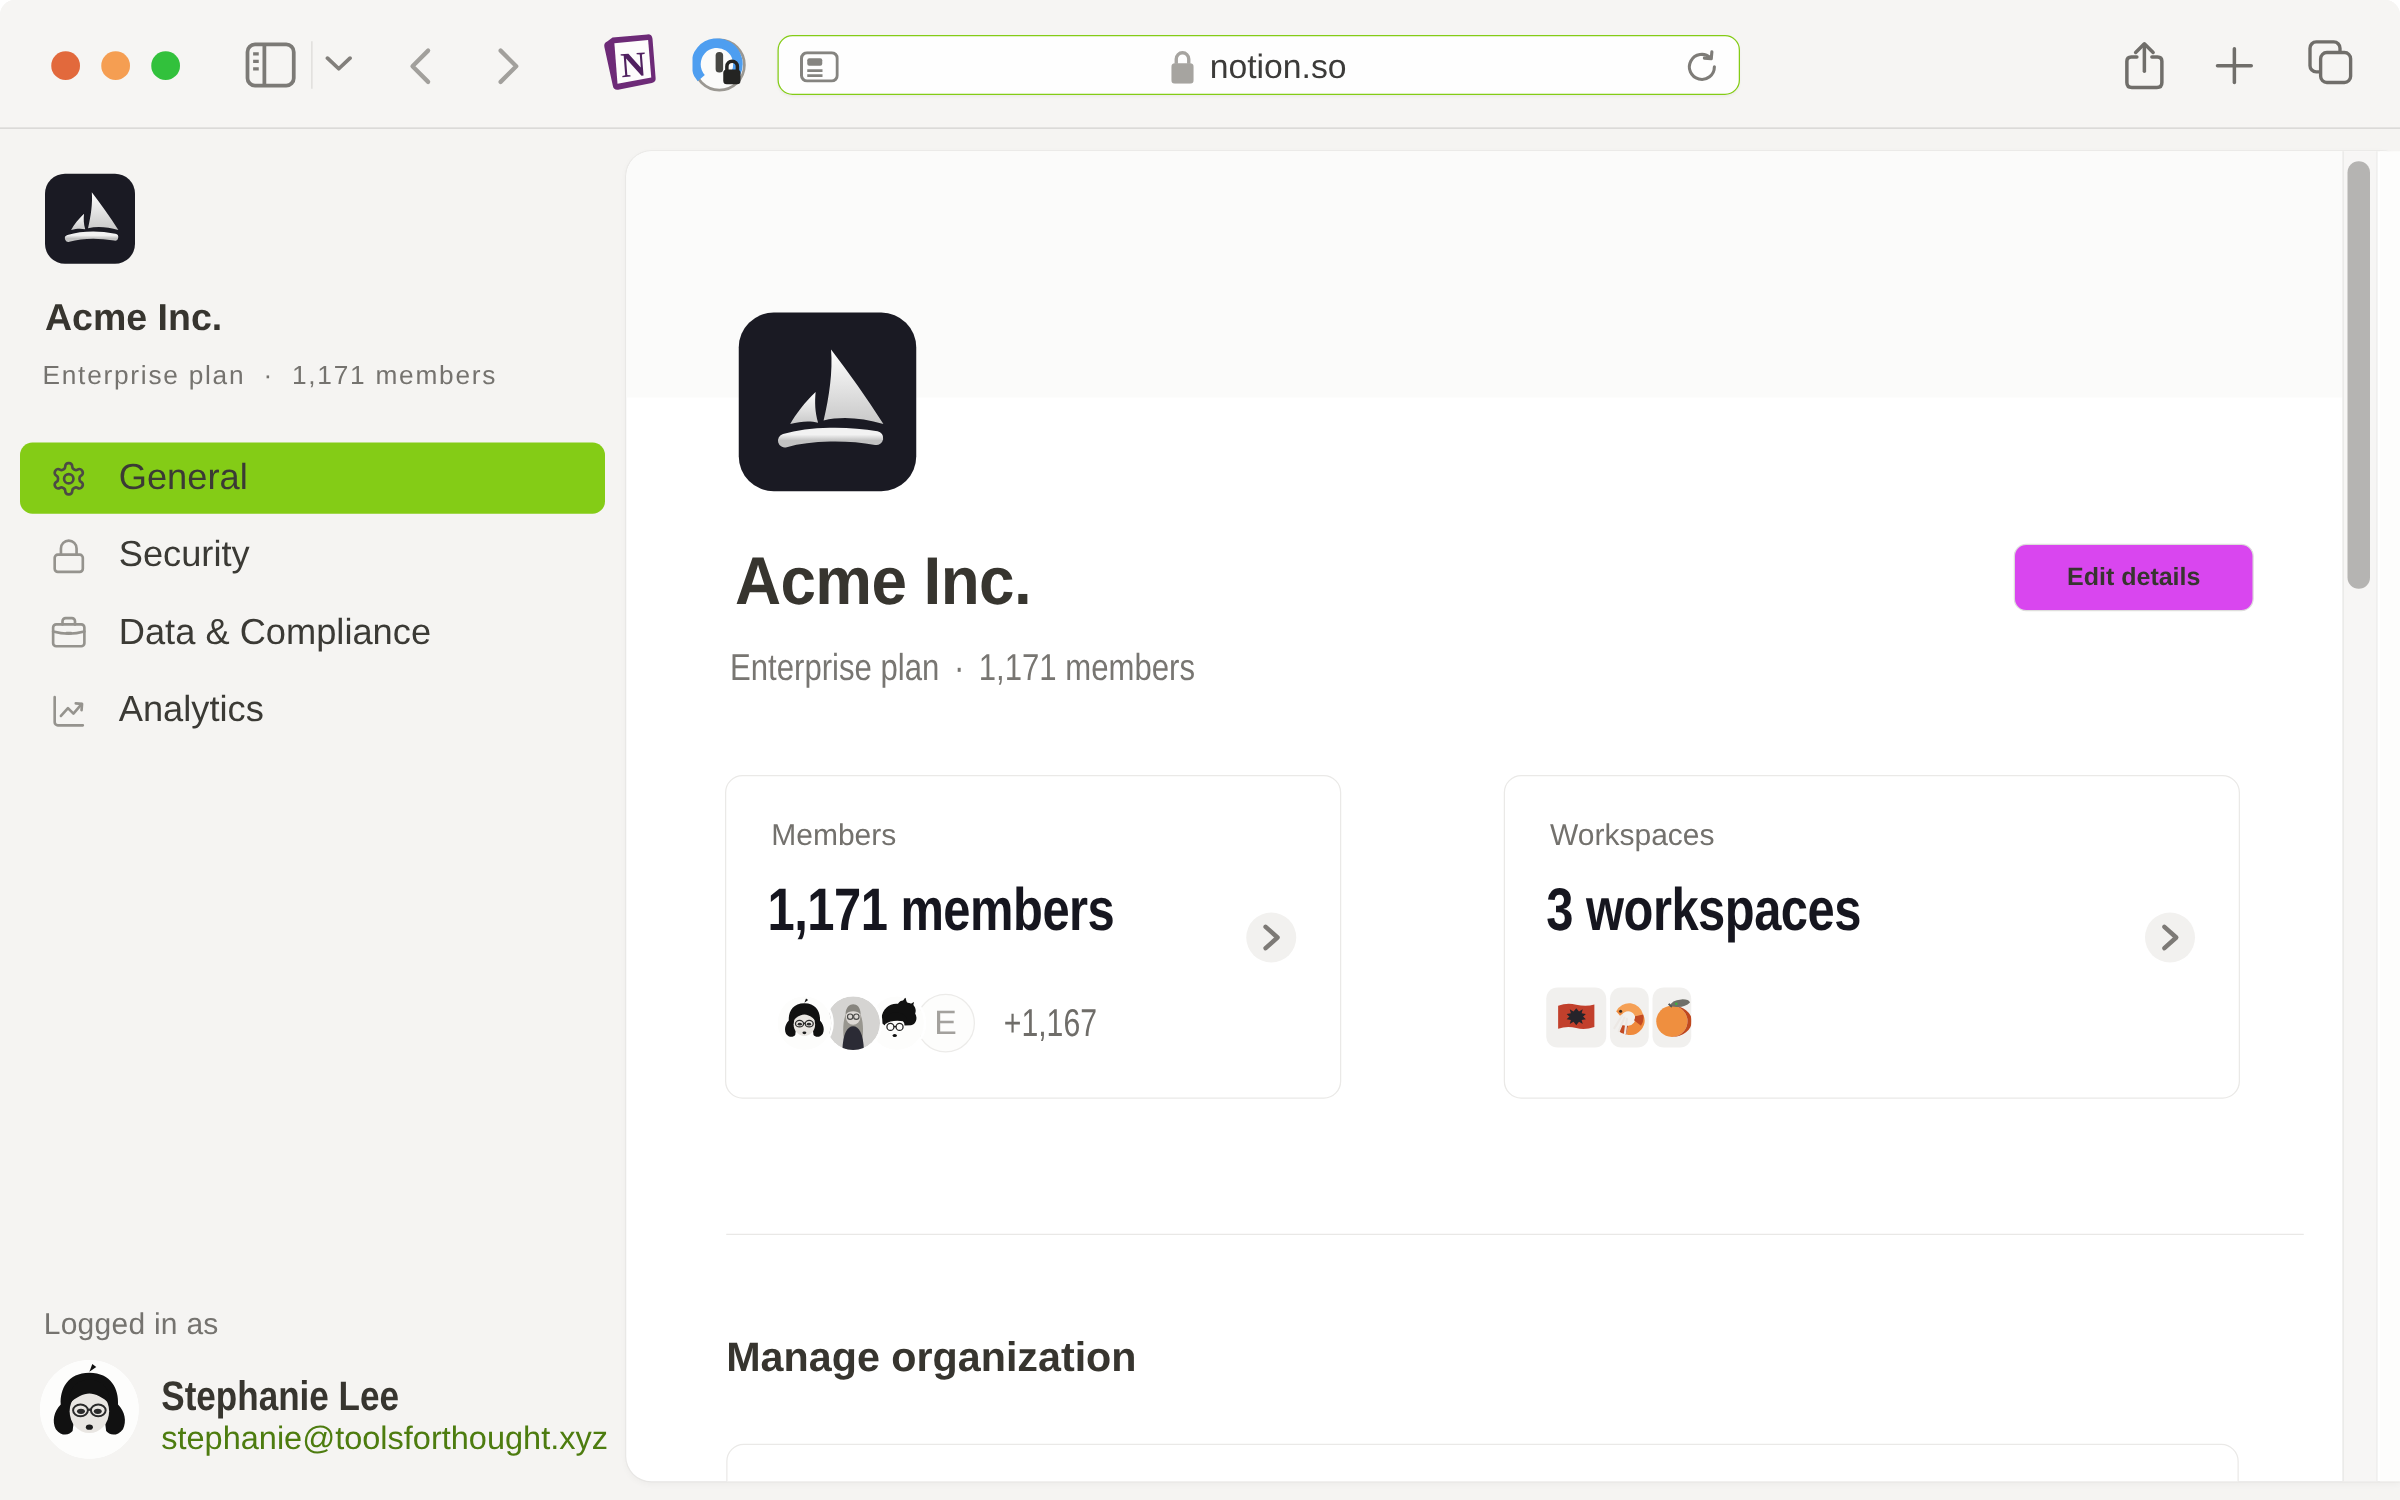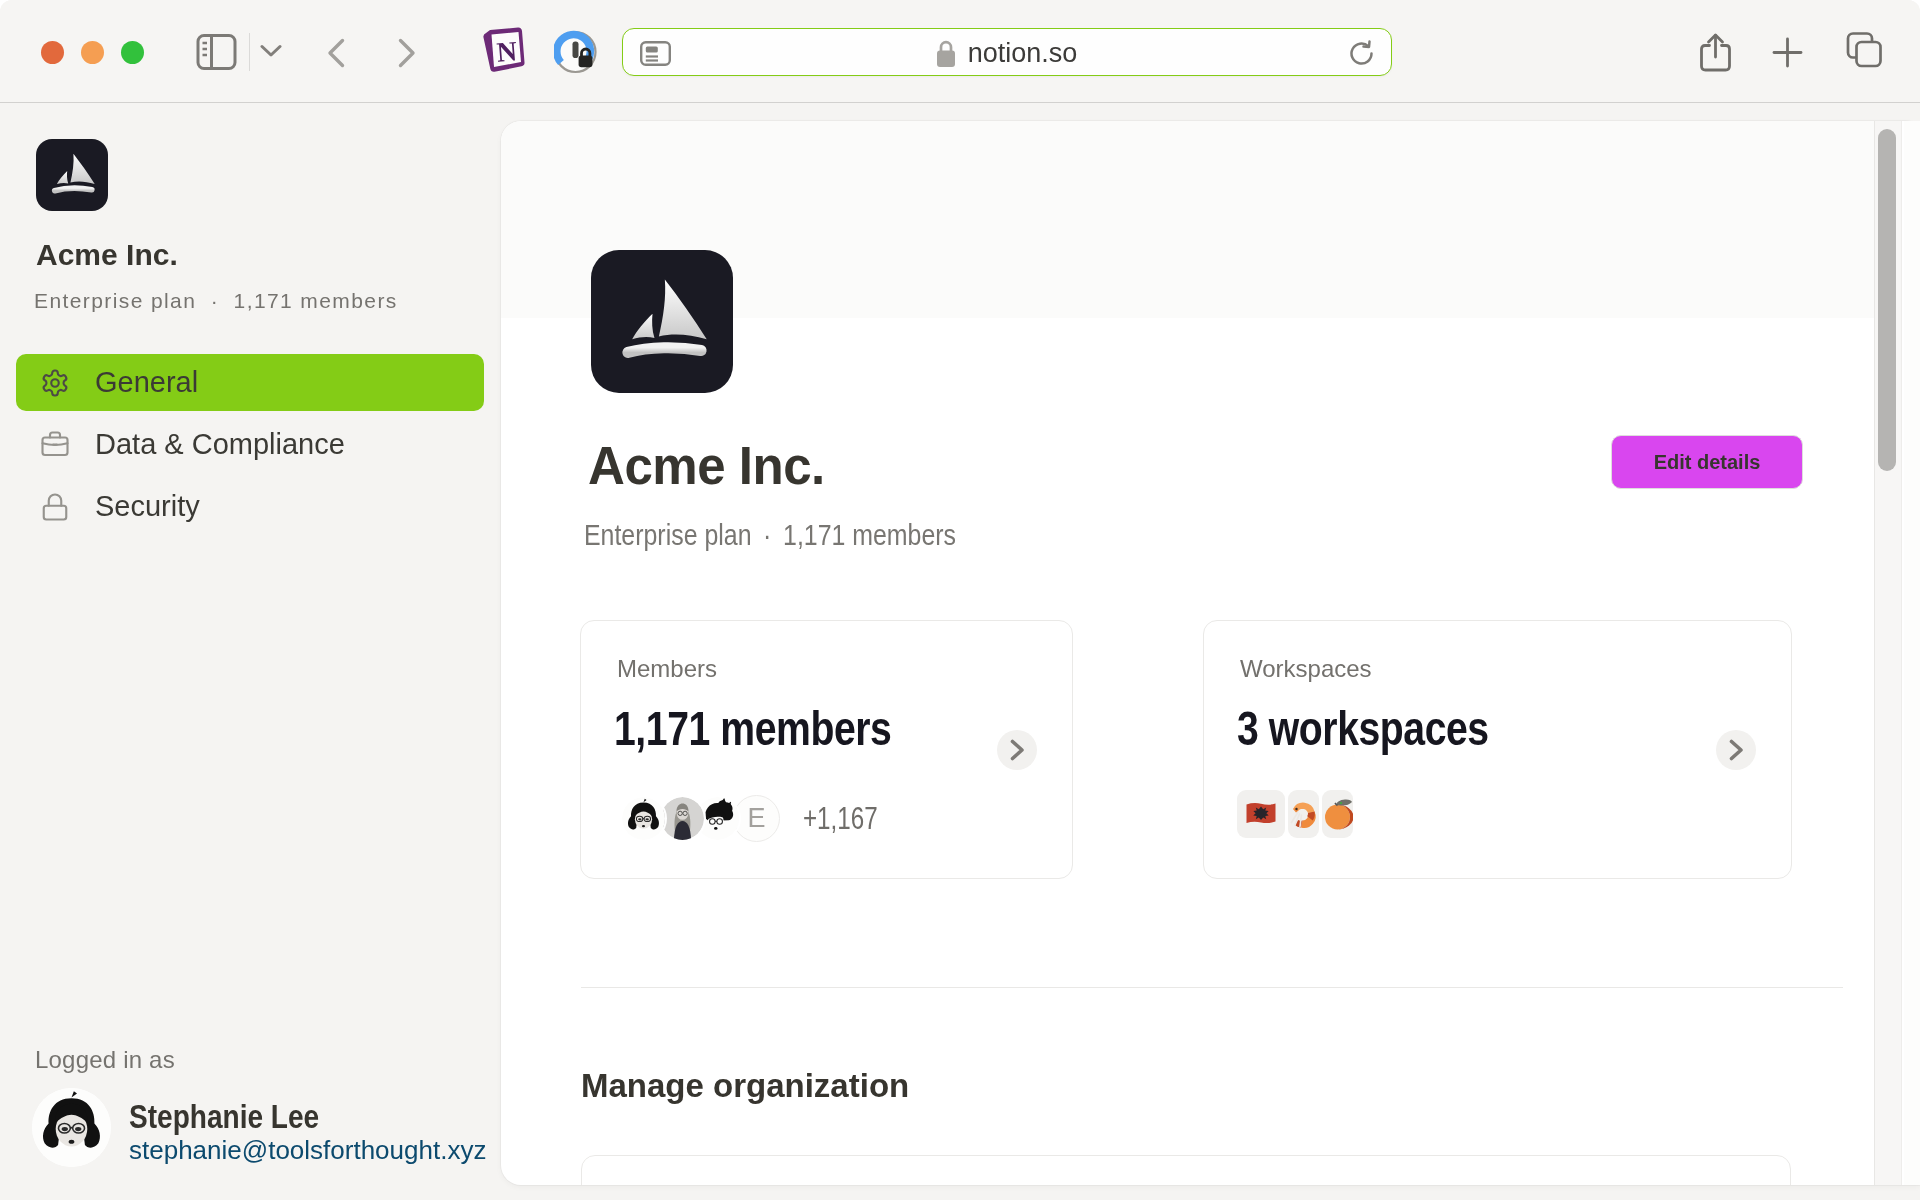--- a/index.html
+++ b/index.html
@@ -22,21 +22,21 @@
   .sname { position:absolute; left:36px; top:134px; font-size:30px; font-weight:700; color:#37352f; }
   .ssub { position:absolute; left:34px; top:185px; font-size:21px; letter-spacing:1.4px; color:#75736f; }
   .menu { position:absolute; left:16px; top:250px; width:468px; }
   .mitem { position:relative; height:57px; margin-bottom:5px; border-radius:10px; display:flex; align-items:center; }
   .mitem.sel { background:#84cc16; }
   .mitem .mic { position:absolute; left:24px; top:50%; transform:translateY(-50%); width:30px; height:30px; }
   .mitem .mtx { position:absolute; left:79px; font-size:29px; color:#3b3a35; }
   .loggedin { position:absolute; left:35px; top:942px; font-size:24px; letter-spacing:0.2px; color:#75736f; }
   .savatar { position:absolute; left:32px; top:984px; width:79px; height:79px; border-radius:50%; background:#fff; overflow:hidden; }
   .pname { position:absolute; left:129px; top:994px; font-size:33px; font-weight:700; color:#37352f; transform:scaleX(0.85); transform-origin:left top; }
-  .pemail { position:absolute; left:129px; top:1031px; font-size:26px; color:#0c4a6e; }
+  .pemail { position:absolute; left:129px; top:1031px; font-size:26px; color:#4d7c0f; }
   
   .main { position:absolute; left:501px; top:121px; width:1419px; height:1064px; background:#fff; border-radius:20px 14px 0 20px; box-shadow:0 0 0 1px rgba(0,0,0,0.03), 0 2px 6px rgba(0,0,0,0.04); overflow:hidden; }
   .cover { position:absolute; left:0; top:0; width:1373px; height:197px; background:#fbfbfa; border-radius:20px 0 0 0; }
   .blogo { position:absolute; left:90px; top:129px; width:142px; height:143px; border-radius:28px; background:#1a1a23; }
   .h1 { position:absolute; left:87px; top:313px; font-size:54px; font-weight:700; color:#37352f; letter-spacing:-0.5px; transform:scaleX(0.945); transform-origin:left top; }
   .hsub { position:absolute; left:83px; top:397px; font-size:30px; color:#787672; transform:scaleX(0.83); transform-origin:left top; }
   .hsub .dot { display:inline-block; margin:0 14px; color:#787672; }
   .editbtn { position:absolute; left:1110px; top:314px; width:192px; height:54px; background:#d946ef; border:1.5px solid #dededc; border-radius:10px; font-size:20px; font-weight:600; color:#37352f; display:flex; align-items:center; justify-content:center; }
   .card { position:absolute; top:499px; height:259px; background:#fff; border:1.5px solid #eae9e7; border-radius:14px; }
   .card1 { left:79px; width:493px; }
@@ -158,33 +158,41 @@
     <div class="menu">
       <div class="mitem sel">
         <svg class="mic" viewBox="0 0 24 24" fill="none" stroke="#4c4a45" stroke-width="1.7" stroke-linecap="round" stroke-linejoin="round">
             <path d="M12.22 2h-.44a2 2 0 0 0-2 2v.18a2 2 0 0 1-1 1.73l-.43.25a2 2 0 0 1-2 0l-.15-.08a2 2 0 0 0-2.73.73l-.22.38a2 2 0 0 0 .73 2.73l.15.1a2 2 0 0 1 1 1.72v.51a2 2 0 0 1-1 1.74l-.15.09a2 2 0 0 0-.73 2.73l.22.38a2 2 0 0 0 2.73.73l.15-.08a2 2 0 0 1 2 0l.43.25a2 2 0 0 1 1 1.73V20a2 2 0 0 0 2 2h.44a2 2 0 0 0 2-2v-.18a2 2 0 0 1 1-1.73l.43-.25a2 2 0 0 1 2 0l.15.08a2 2 0 0 0 2.73-.73l.22-.39a2 2 0 0 0-.73-2.73l-.15-.08a2 2 0 0 1-1-1.74v-.5a2 2 0 0 1 1-1.74l.15-.09a2 2 0 0 0 .73-2.73l-.22-.38a2 2 0 0 0-2.73-.73l-.15.08a2 2 0 0 1-2 0l-.43-.25a2 2 0 0 1-1-1.73V4a2 2 0 0 0-2-2z"></path>
             <circle cx="12" cy="12" r="3"></circle>
           </svg>
         <div class="mtx">General</div>
       </div>
       <div class="mitem">
         <svg class="mic" viewBox="0 0 24 24" fill="none" stroke="#95938e" stroke-width="1.7" stroke-linecap="round" stroke-linejoin="round">
+            <rect width="18" height="11" x="3" y="11" rx="2"></rect>
+            <path d="M7 11V7a5 5 0 0 1 10 0v4"></path>
+          </svg>
+        <div class="mtx">Security</div>
+      </div>
+      <div class="mitem">
+        <svg class="mic" viewBox="0 0 24 24" fill="none" stroke="#95938e" stroke-width="1.7" stroke-linecap="round" stroke-linejoin="round">
             <path d="M16 6V4a2 2 0 0 0-2-2h-4a2 2 0 0 0-2 2v2"></path>
             <rect width="20" height="14" x="2" y="6" rx="2"></rect>
             <path d="M2 10.6 Q12 13.4 22 10.6"></path>
             <path d="M10.6 11.6 h2.8"></path>
           </svg>
         <div class="mtx">Data &amp; Compliance</div>
       </div>
       <div class="mitem">
         <svg class="mic" viewBox="0 0 24 24" fill="none" stroke="#95938e" stroke-width="1.7" stroke-linecap="round" stroke-linejoin="round">
-            <rect width="18" height="11" x="3" y="11" rx="2"></rect>
-            <path d="M7 11V7a5 5 0 0 1 10 0v4"></path>
-          </svg>
-        <div class="mtx">Security</div>
+            <path d="M3 3v16a2 2 0 0 0 2 2h16"></path>
+            <path d="M7 15 l4.5-5 3.5 3.5 5.2-6"></path>
+            <path d="M16.5 7 L20.5 7.3 20.2 11.3" fill="none"></path>
+          </svg>
+        <div class="mtx">Analytics</div>
       </div>
     </div>
     <div class="loggedin">Logged in as</div>
     <div class="savatar">
       <svg viewBox="0 0 100 100" width="79" height="79">
         <circle cx="50" cy="50" r="50" fill="#fdfdfc"></circle>
         <path d="M50 12 l3 -8 l4 3 z" fill="#111"></path>
         <path d="M50 13 C28 13 20 30 21 45 C14 52 12 62 16 70 C22 78 30 76 33 72 L36 48 L64 48 L67 72 C70 76 78 78 84 70 C88 62 86 52 79 45 C80 30 72 13 50 13 Z" fill="#111"></path>
         <ellipse cx="50" cy="52" rx="20" ry="22" fill="#e9e6e2"></ellipse>
         <path d="M30 44 C28 28 38 20 50 20 C62 20 72 28 70 44 C64 38 56 34 50 34 C44 34 36 38 30 44 Z" fill="#111"></path>

